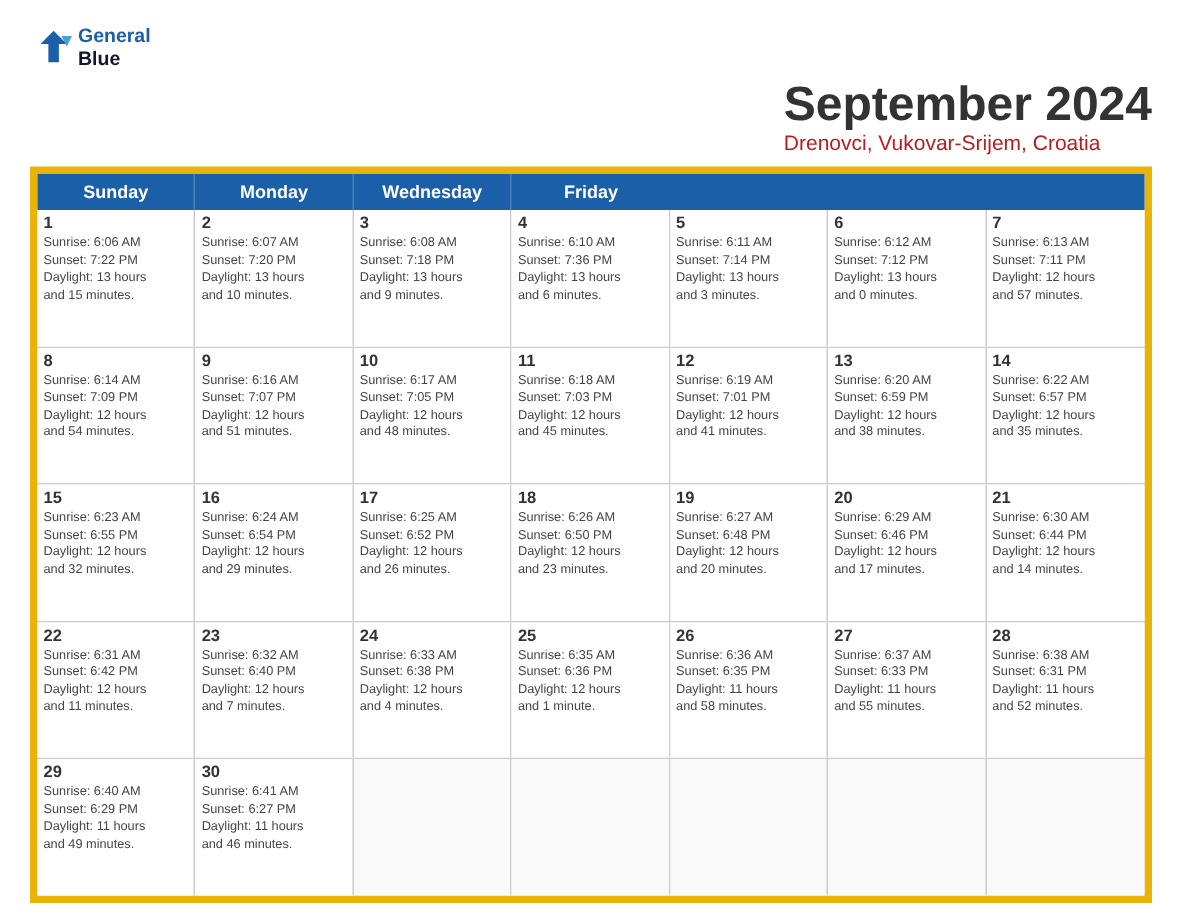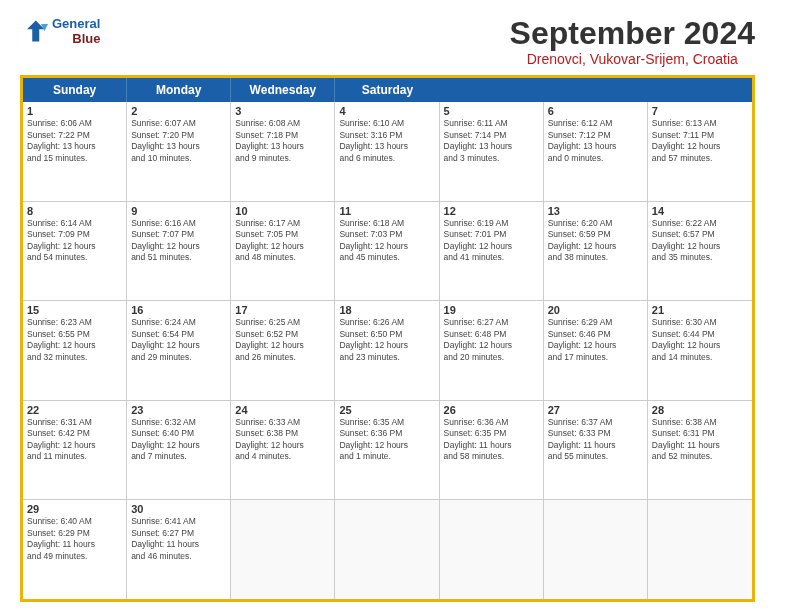--- a/index.html
+++ b/index.html
@@ -6,57 +6,58 @@
     body {
       width: 792px;
       height: 612px;
       font-family: Arial, sans-serif;
       background: #fff;
       overflow: hidden;
     }
     .page {
       width: 792px;
       height: 612px;
-      padding: 16px 37px 10px 20px;
+      padding: 16px 24px 10px 20px;
       display: flex;
       flex-direction: column;
     }
     .header {
       display: flex;
       align-items: flex-start;
       justify-content: space-between;
       margin-bottom: 8px;
     }
     .logo {
       display: flex;
       align-items: center;
       gap: 4px;
     }
     .logo-icon {
       width: 28px;
       height: 28px;
     }
     .title-block {
-      text-align: center;
+      text-align: left;
+      margin-top: 36px;
     }
     .main-title {
       font-size: 32px;
       font-weight: bold;
       color: #333;
       line-height: 1.1;
     }
     .subtitle {
       font-size: 14px;
       color: #b91c1c;
     }
     .calendar {
       flex: 1;
       display: flex;
       flex-direction: column;
-      border: 3px solid #eab308;
+      border: 5px solid #eab308;
     }
     .cal-header {
       display: grid;
       grid-template-columns: repeat(7, 1fr);
       background: #1a5fa8;
     }
     .cal-header-cell {
       padding: 5px 4px;
       color: white;
       font-size: 12px;
@@ -108,35 +109,35 @@
   <div class="header">
     <div class="logo">
       <svg class="logo-icon" viewBox="0 0 32 32">
         <rect x="0" y="0" width="32" height="32" fill="white"></rect>
 
         <polygon points="18,4 28,14 22,14 22,28 14,28 14,14 8,14" fill="#1a5fa8"></polygon>
         <polygon points="24,8 32,8 28,16" fill="#4a9fd4"></polygon>
       </svg>
       <div>
         <div style="font-size:13px;font-weight:bold;color:#1a5fa8;">General</div>
-        <div style="font-size:13px;font-weight:bold;color:#7f1d1d;text-align:right;">Blue</div>
+        <div style="font-size:13px;font-weight:bold;color:#0f172a;">Blue</div>
       </div>
     </div>
     <div class="title-block">
       <div class="main-title">September 2024</div>
       <div class="subtitle">Drenovci, Vukovar-Srijem, Croatia</div>
     </div>
   </div>
 
   <div class="calendar">
     <div class="cal-header">
     <div class="cal-header-cell">Sunday</div>
         <div class="cal-header-cell">Monday</div>
         <div class="cal-header-cell">Wednesday</div>
-        <div class="cal-header-cell">Saturday</div>
+        <div class="cal-header-cell">Friday</div>
       </div>
     <div class="cal-body">
     <div class="cal-row">
           <div class="cal-cell">
             <span class="day-num">1</span>
             <div class="cell-text">Sunrise: 6:06 AM</div>
             <div class="cell-text">Sunset: 7:22 PM</div>
             <div class="cell-text">Daylight: 13 hours</div>
             <div class="cell-text">and 15 minutes.</div>
           </div>
@@ -150,21 +151,21 @@
           <div class="cal-cell">
             <span class="day-num">3</span>
             <div class="cell-text">Sunrise: 6:08 AM</div>
             <div class="cell-text">Sunset: 7:18 PM</div>
             <div class="cell-text">Daylight: 13 hours</div>
             <div class="cell-text">and 9 minutes.</div>
           </div>
           <div class="cal-cell">
             <span class="day-num">4</span>
             <div class="cell-text">Sunrise: 6:10 AM</div>
-            <div class="cell-text">Sunset: 3:16 PM</div>
+            <div class="cell-text">Sunset: 7:36 PM</div>
             <div class="cell-text">Daylight: 13 hours</div>
             <div class="cell-text">and 6 minutes.</div>
           </div>
           <div class="cal-cell">
             <span class="day-num">5</span>
             <div class="cell-text">Sunrise: 6:11 AM</div>
             <div class="cell-text">Sunset: 7:14 PM</div>
             <div class="cell-text">Daylight: 13 hours</div>
             <div class="cell-text">and 3 minutes.</div>
           </div>

